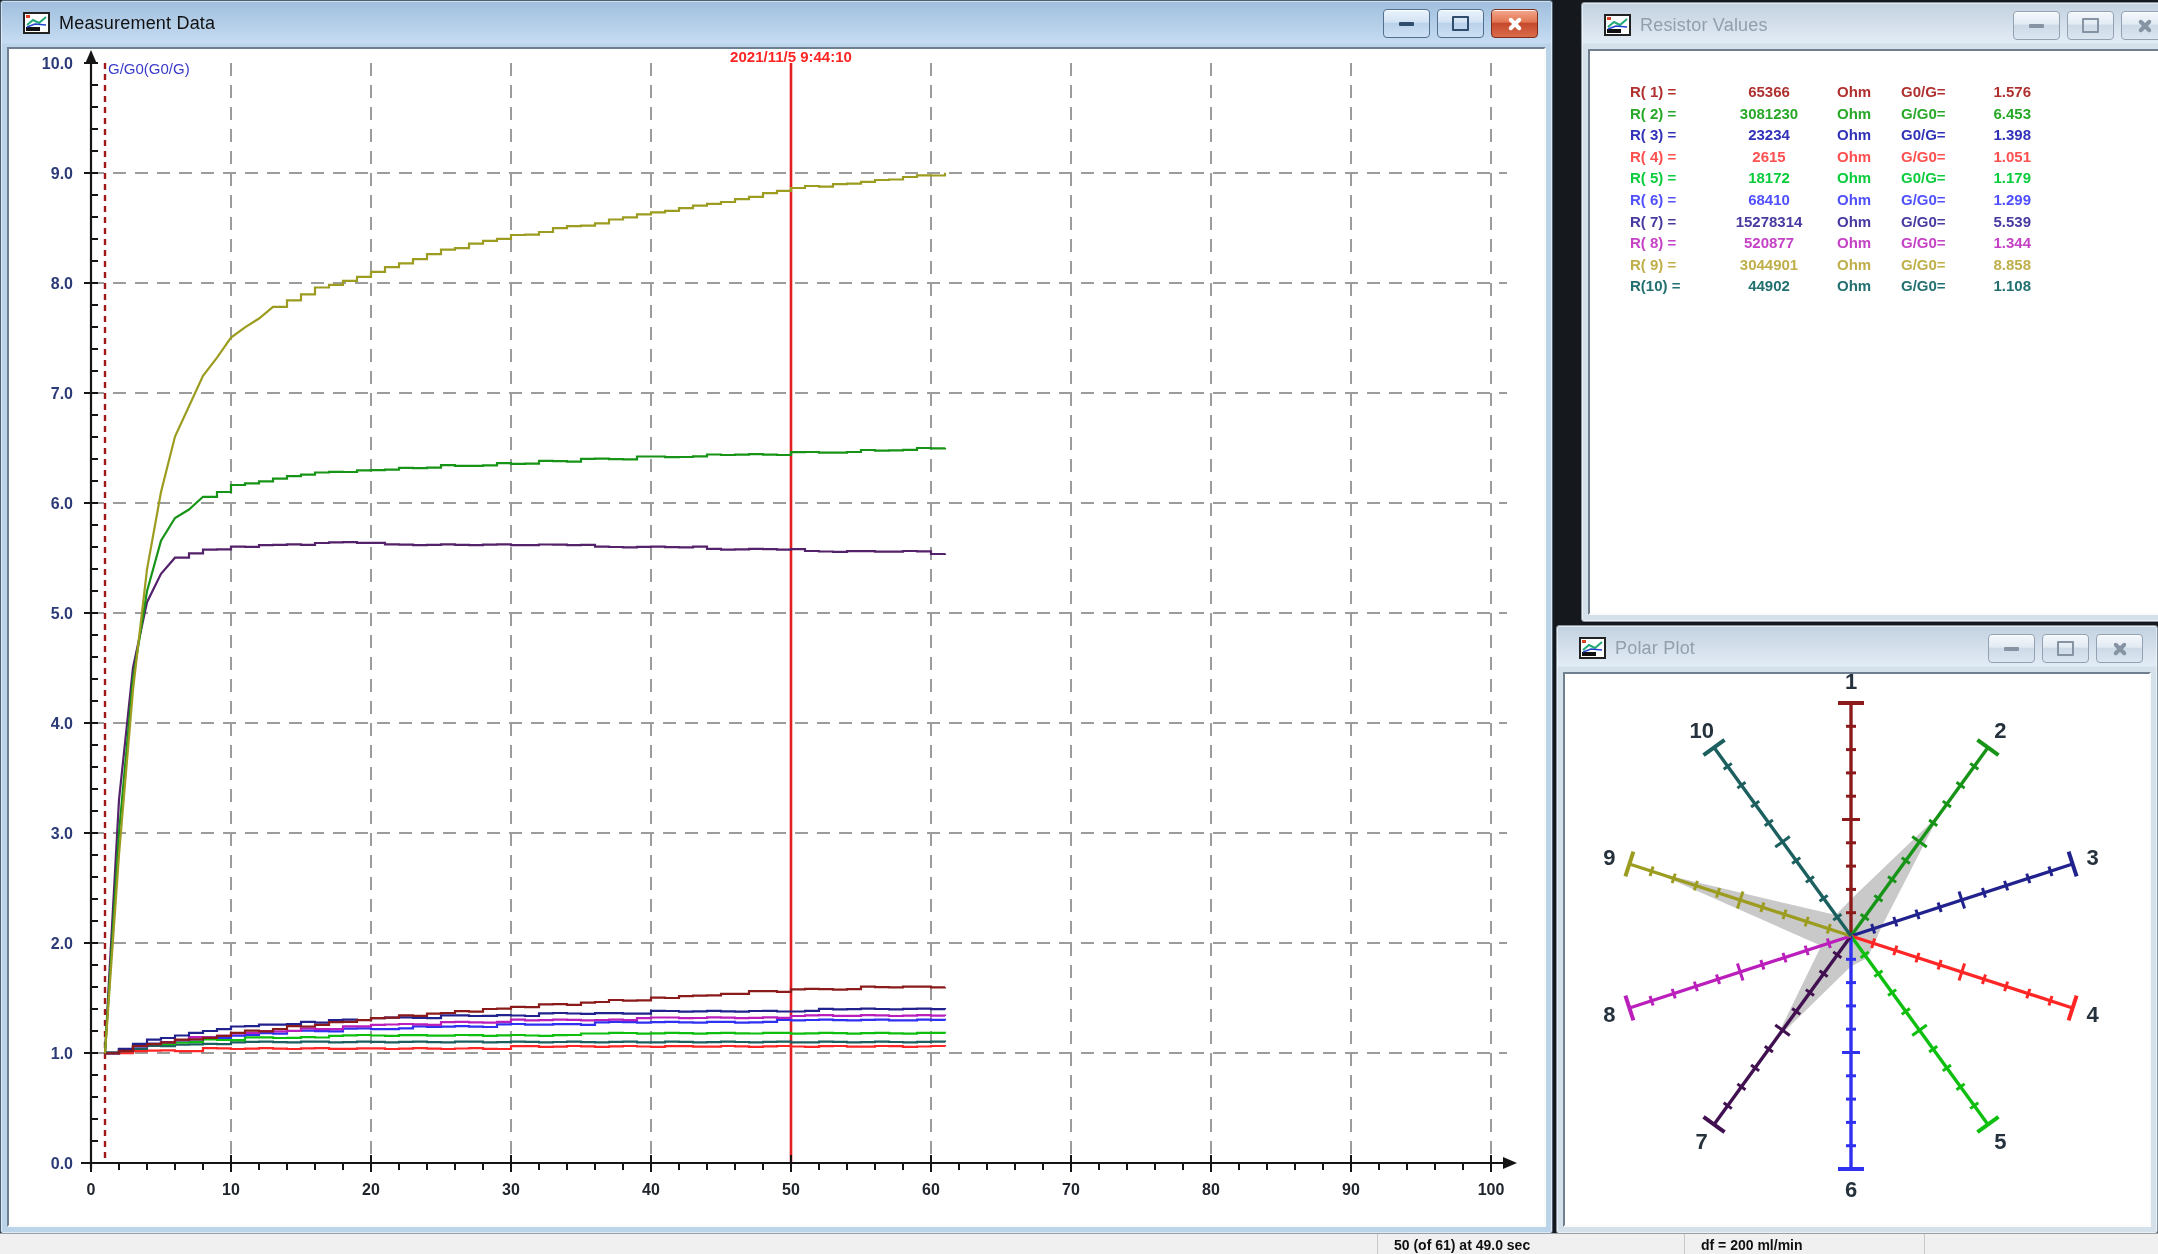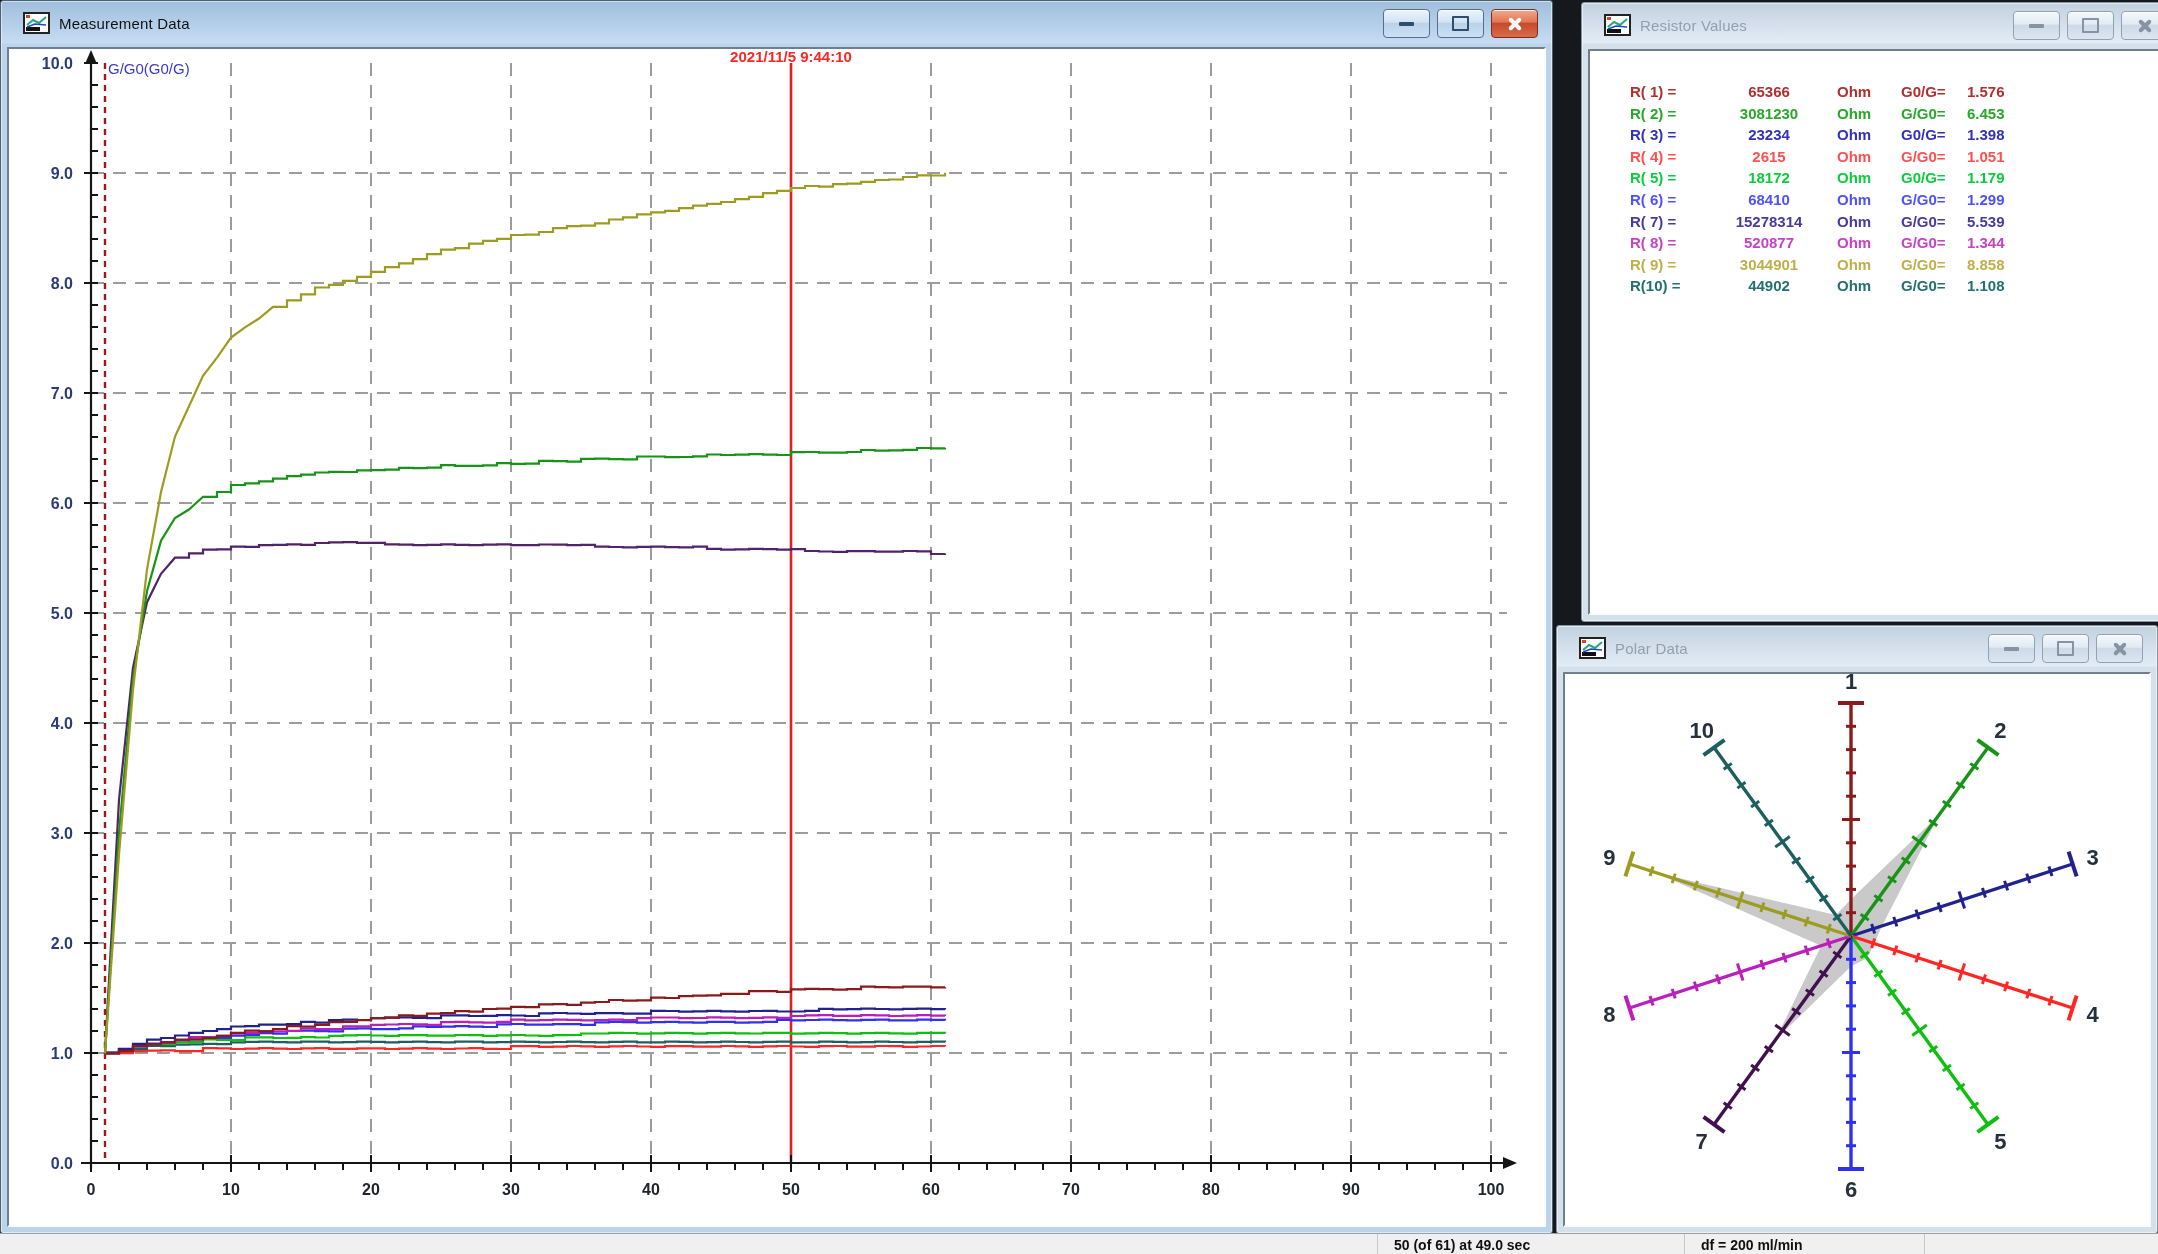--- a/index.html
+++ b/index.html
@@ -9,21 +9,21 @@
     font-family:"Liberation Sans",sans-serif;
     -webkit-font-smoothing:antialiased;
   }
   
   .window{position:absolute;border:1px solid #4e5f70;border-radius:3px;
     box-shadow:inset 0 0 0 1px rgba(255,255,255,.5);}
   .window.active{background:linear-gradient(180deg,#9fbedd 0px,#c6dcf2 42px,#bcd4ea 43px,#bcd4ea 100%);}
   .window.inactive{border-color:#87939f;background:linear-gradient(180deg,#c3d1df 0px,#e2ecf6 40px,#d4e0ea 41px,#d4e0ea 100%);}
   .titlebar{position:absolute;left:0;top:0;right:0;height:44px;display:flex;align-items:center;
     padding-left:22px;cursor:default;}
-  .title-text{font-size:15px;color:#111;margin-left:9px;letter-spacing:.2px;}
+  .title-text{font-size:18px;color:#111;margin-left:9px;letter-spacing:.2px;}
   .inactive .title-text{color:#93a0ac;}
   .app-icon{width:27px;height:22px;flex:0 0 auto;}
   .btns{position:absolute;right:14px;top:8px;display:flex;}
   .winbtn{width:45px;height:27px;margin-left:7px;border:1px solid #51708f;border-radius:4px;
     background:linear-gradient(#eaf3fc,#d3e3f4 46%,#b9d1ea 47%,#cde0f4);
     display:flex;align-items:center;justify-content:center;box-shadow:inset 0 1px 0 rgba(255,255,255,.85);}
   .winbtn.close{border-color:#7c2d1c;background:linear-gradient(#f2a88e,#e2744f 46%,#c5482c 47%,#d96c49);}
   .inactive .winbtn{border-color:#93a2b2;background:linear-gradient(#f4f8fc,#e2eaf2 46%,#ccd9e6 47%,#dbe6f1);}
   .g-min{width:15px;height:4px;background:#2f4d6d;border-radius:1px;}
   .inactive .g-min{background:#8593a3;}
@@ -37,21 +37,21 @@
   .inactive .g-close::before,.inactive .g-close::after{background:#8593a3;}
   .client{position:absolute;left:6px;right:6px;top:46px;bottom:6px;background:#fff;
     border:2px solid;border-color:#6f7f90 #fbfbfb #fbfbfb #6f7f90;overflow:hidden;}
   
   .r-list{padding:30px 0 0 40px;font-weight:700;font-size:15px;line-height:21.6px;white-space:pre;}
   .r-row{display:flex;height:21.6px;align-items:center;}
   .r-label{width:78px;}
   .r-value{width:122px;text-align:center;}
   .r-unit{width:52px;padding-left:7px;}
   .r-ratio-label{margin-left:12px;width:66px;}
-  .r-ratio{width:64px;text-align:left;}
+  .r-ratio{width:64px;text-align:right;}
   
   .statusbar{position:absolute;left:0;top:1233px;width:2158px;height:21px;background:#f0f0f0;
     border-top:1px solid #9aa0a6;display:flex;font-size:14px;font-weight:600;color:#101010;}
   .status-seg{height:100%;display:flex;align-items:center;padding-left:16px;box-sizing:border-box;
     border-right:1px solid #c9c9c9;}
   .chart-host{position:absolute;inset:0;}
   svg text{font-family:"Liberation Sans",sans-serif;}
 </style>
 </head>
 <body>
@@ -274,21 +274,21 @@
 
 <div class="window inactive" style="left:1556px;top:625px;width:600px;height:607px;">
   <div class="titlebar">
     <svg class="app-icon" viewBox="0 0 27 22">
       <rect x="1" y="1" width="25" height="20" fill="#fff" stroke="#222" stroke-width="2"></rect>
       <rect x="3" y="15" width="14" height="4" fill="#111"></rect>
       <rect x="3" y="3" width="4" height="3" fill="#d42"></rect>
       <polyline points="4,13 10,8 16,11 23,5" fill="none" stroke="#2a7" stroke-width="2"></polyline>
       <polyline points="4,15 12,12 23,13" fill="none" stroke="#24c" stroke-width="1.6"></polyline>
     </svg>
-    <span class="title-text">Polar Data</span>
+    <span class="title-text">Polar Plot</span>
     <div class="btns">
       <div class="winbtn">
           <div class="g-min"></div>
         </div>
       <div class="winbtn">
           <div class="g-restore"></div>
         </div>
       <div class="winbtn">
           <div class="g-close"></div>
         </div>

